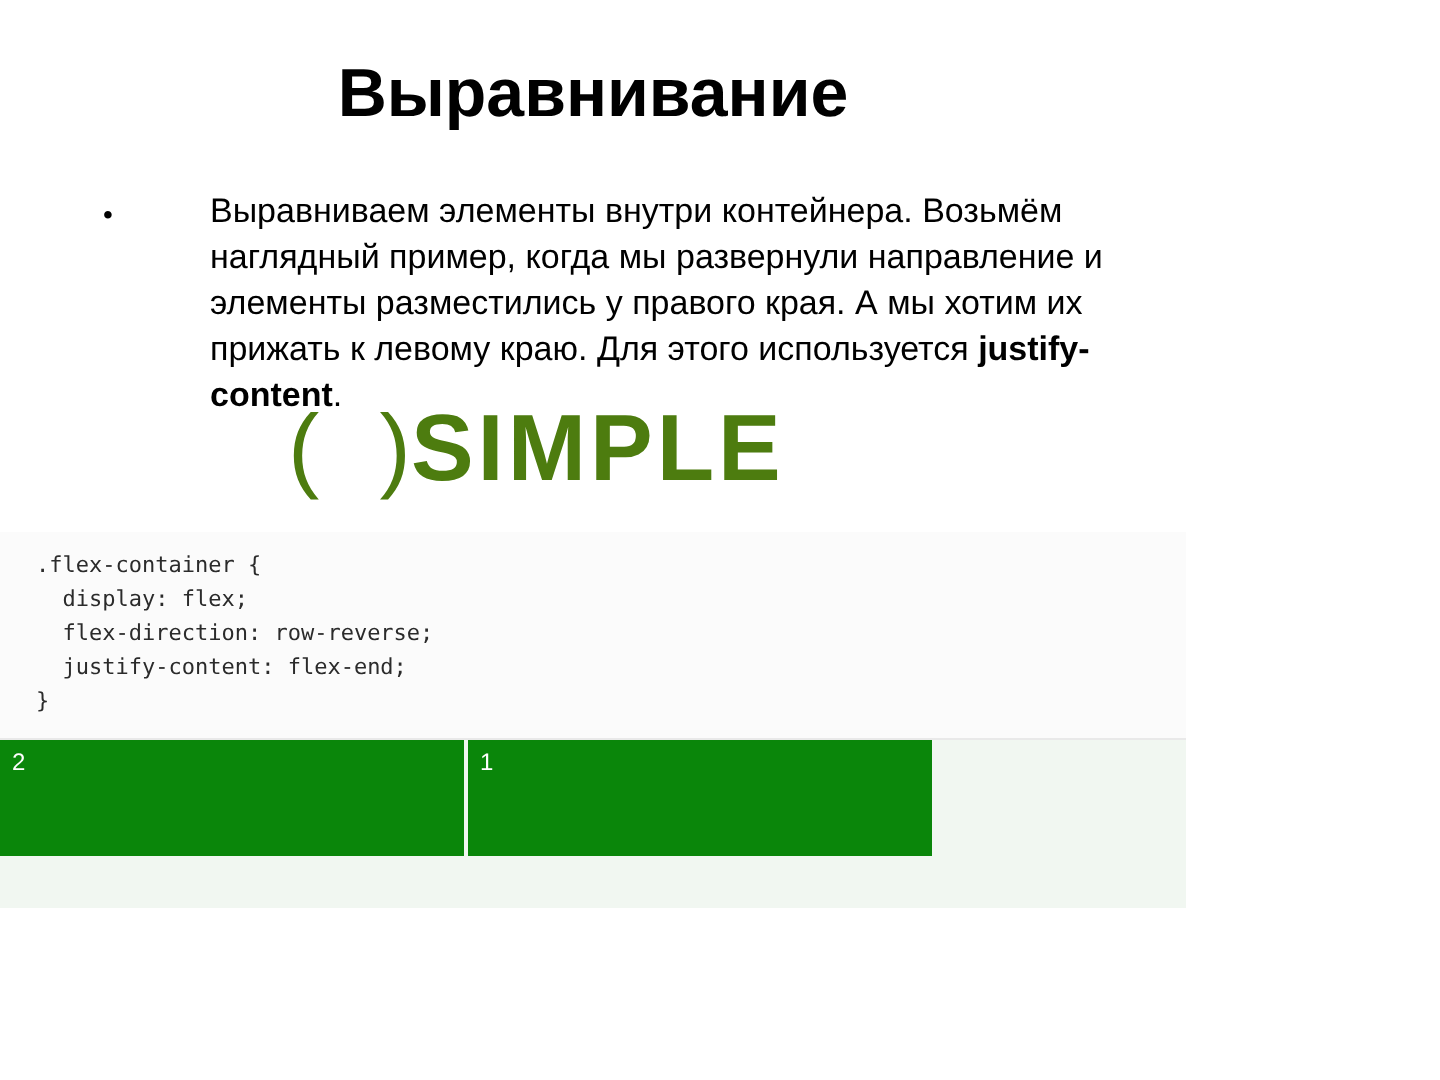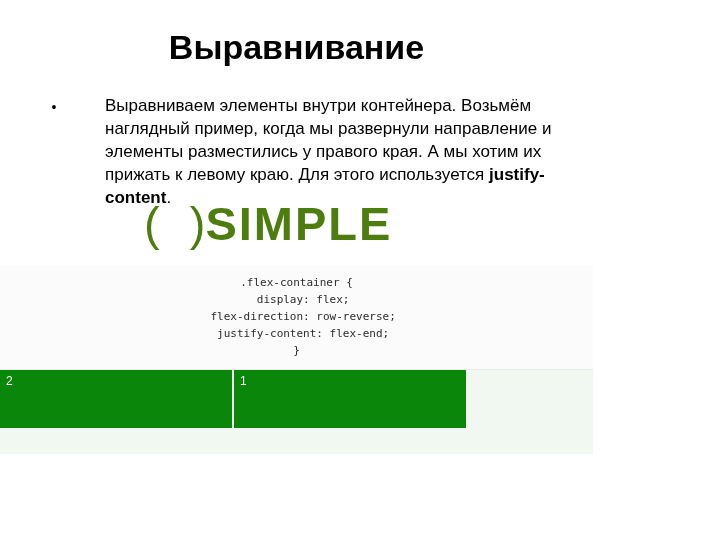--- a/index.html
+++ b/index.html
@@ -6,21 +6,21 @@
   html, body { width: 720px; height: 540px; background: #fff; font-family: "Segoe UI", Arial, sans-serif; color: #000; }
   .slide { position: relative; width: 593px; height: 540px; padding: 20px 40px; }
   .page-title { text-align: center; font-size: 34px; font-weight: 700; margin-top: 8px; margin-bottom: 28px; }
   .bullet-block { display: flex; align-items: flex-start; }
   .bullet-dot { width: 28px; flex: 0 0 28px; text-align: center; font-size: 14px; line-height: 24px; color: #000; }
   .bullet-text { font-size: 17px; line-height: 1.35; margin-left: 37px; }
   .bullet-text .bold { font-weight: 700; }
   .watermark { position: absolute; left: 120px; top: 196px; font-size: 47px; font-weight: 600; letter-spacing: 2px; color: #4d7c0f; user-select: none; pointer-events: none; margin-left: 24px; }
   .watermark .paren { font-weight: 400; letter-spacing: 0; }
   .code-area { position: absolute; left: 0; right: 0; top: 266px; }
-  .code-block { background: #fbfbfb; border-bottom: 1px solid #e9e9e9; padding: 8px 18px 10px; font-family: Consolas, Menlo, monospace; font-size: 11px; line-height: 1.55; color: #2b2b2b; white-space: pre; filter: blur(0.35px); text-align: center; }
+  .code-block { background: #fbfbfb; border-bottom: 1px solid #e9e9e9; padding: 8px 18px 10px; font-family: Consolas, Menlo, monospace; font-size: 11px; line-height: 1.55; color: #2b2b2b; white-space: pre; filter: blur(0.35px); }
   .demo-wrap { background: #f1f7f1; padding: 0 0 26px 0; }
   .flex-demo { display: flex; flex-direction: row-reverse; justify-content: flex-end; height: 58px; }
   .flex-item { width: 232px; height: 58px; background: #0a860a; color: #fff; font-size: 12px; padding: 4px 6px; margin-right: 2px; }
 </style>
 </head>
 <body>
 
 <div class="slide">
 
   <h1 class="page-title">Выравнивание</h1>

